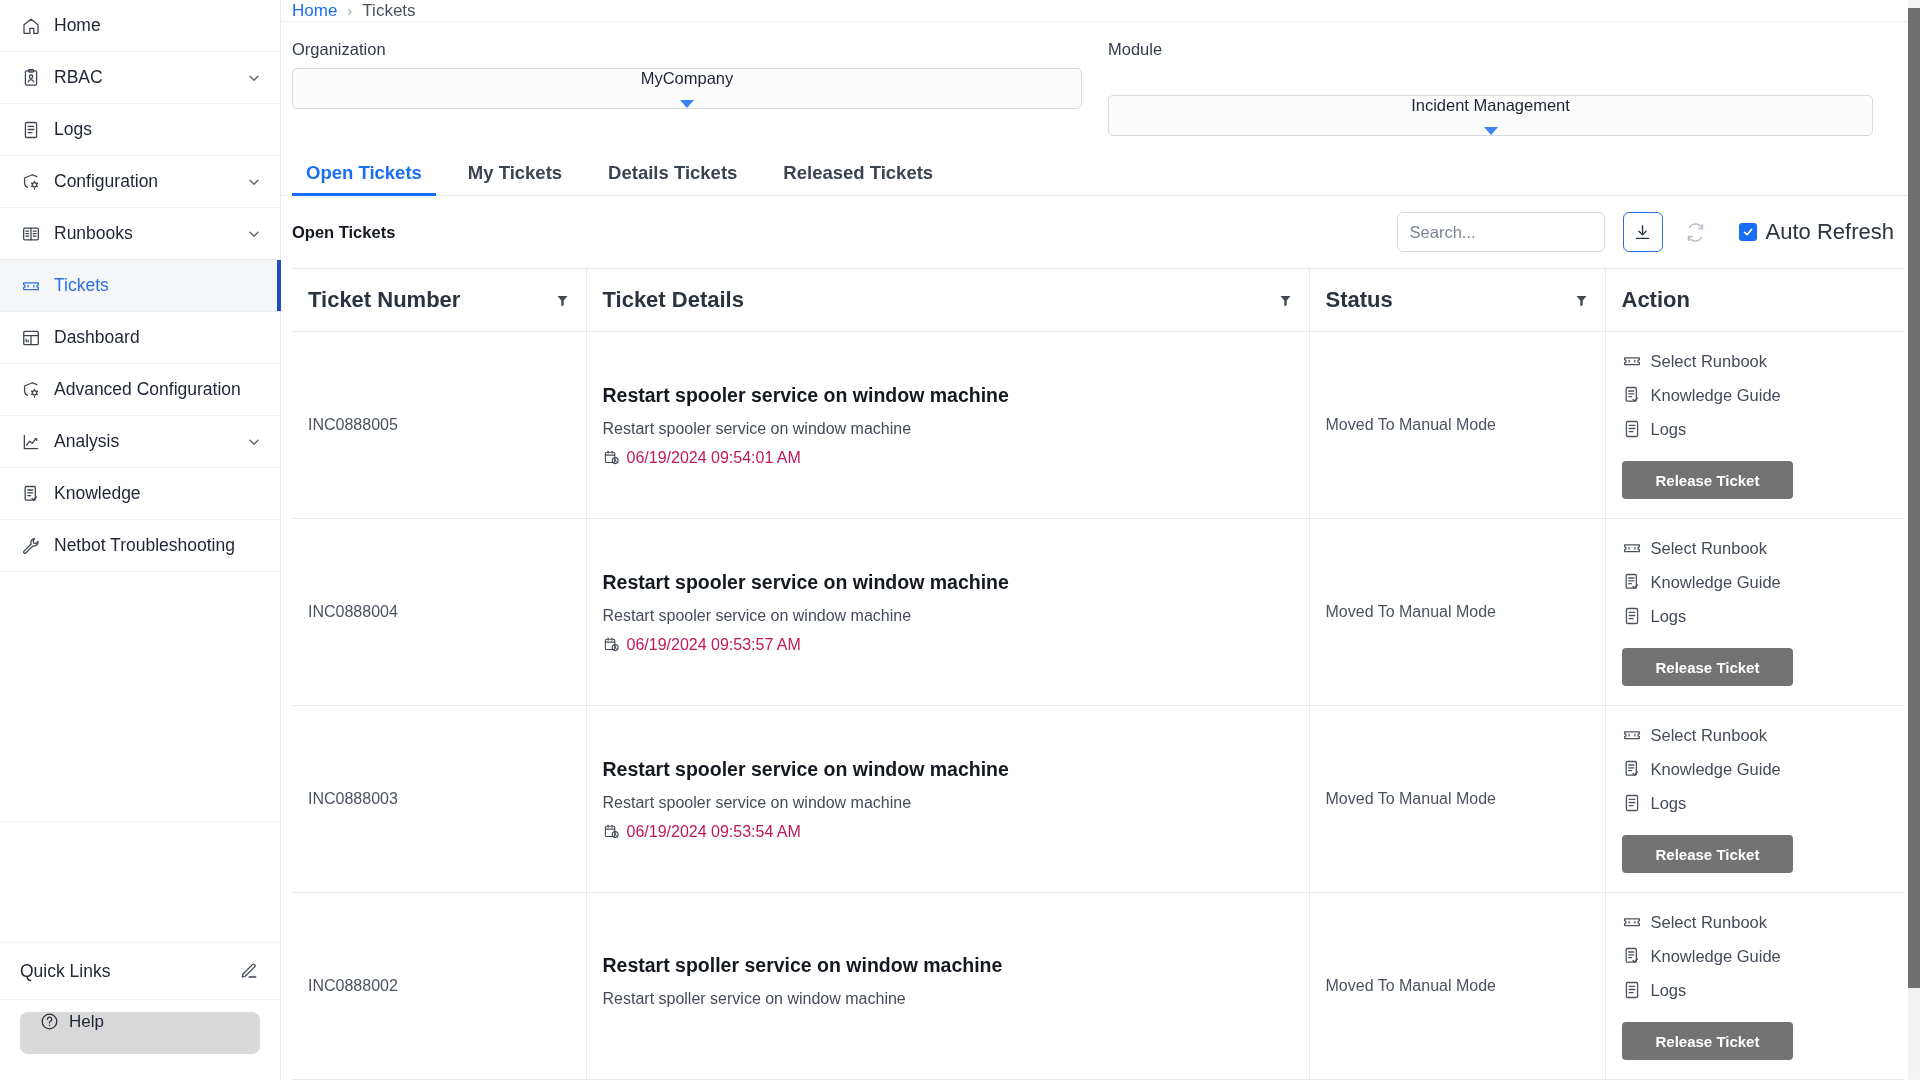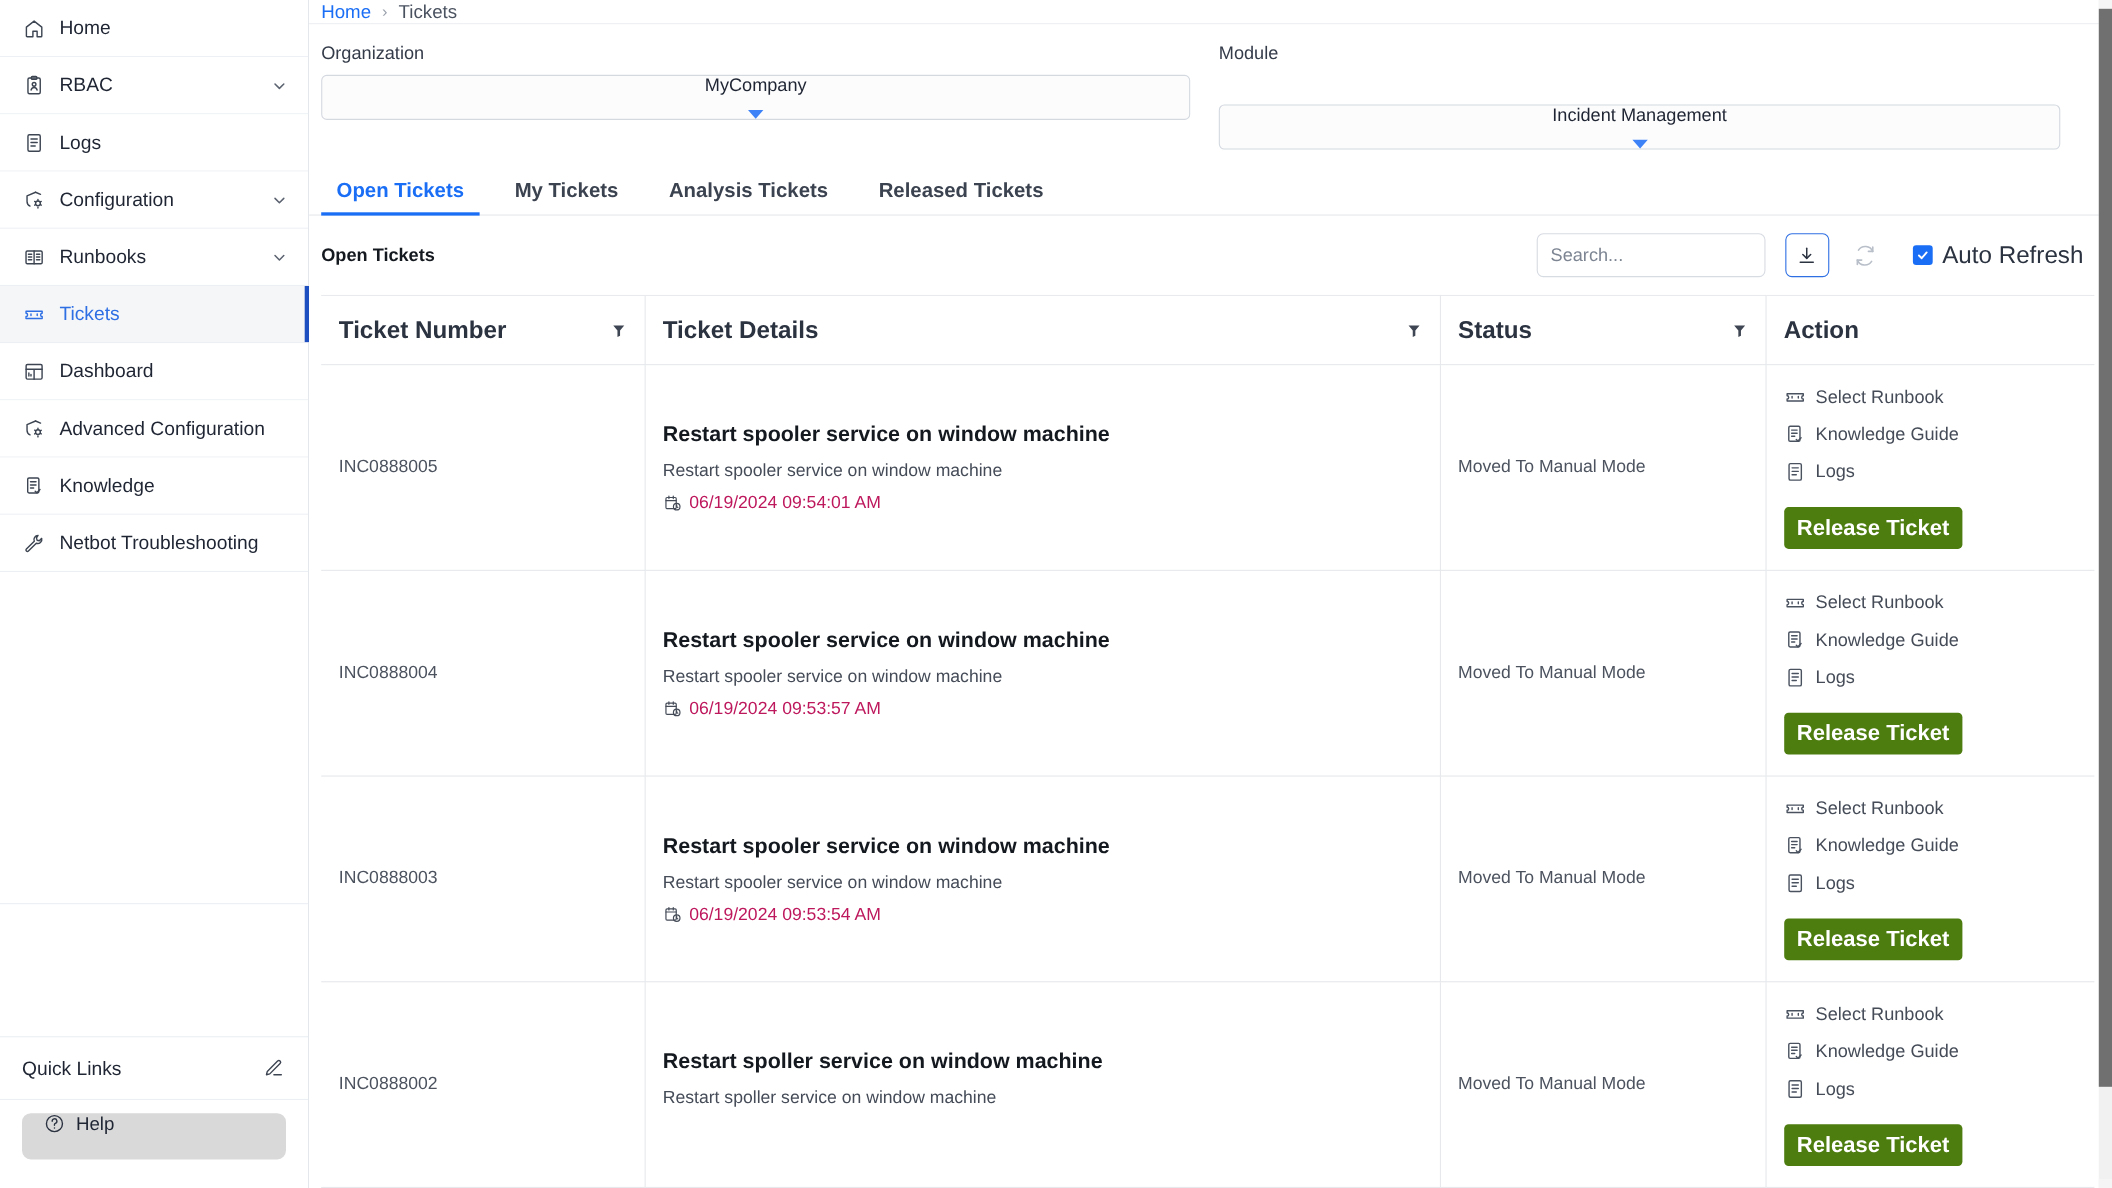--- a/index.html
+++ b/index.html
@@ -233,24 +233,24 @@
   .cell-status { font-size: 16px; color: #4c535f; }
   .cell-action { padding-top: 10px !important; padding-bottom: 10px !important; }
   .act-link {
     display: flex; align-items: center;
     font-size: 16.5px; color: #454c58;
     margin-bottom: 14px; cursor: pointer;
   }
   .act-link .ico { margin-right: 9px; display: inline-flex; color: #4a5260; flex: 0 0 20px; }
   .release-btn {
     margin-top: 8px;
-    background: #4d7c0f; color: #fff;
+    background: #737373; color: #fff;
     border: none; border-radius: 4px;
-    height: 38px; padding: 0 12px;
-    font-size: 20px; font-weight: bold;
+    height: 38px; padding: 0 34px;
+    font-size: 15px; font-weight: bold;
     font-family: inherit; cursor: pointer;
   }
 
   
   .page-scrollbar {
     position: absolute; right: 0; top: 0;
     width: 12px; height: 1080px;
     background: #f1f1f1;
   }
   .page-scrollbar .thumb {
@@ -357,20 +357,35 @@
         <div class="nav-item">
           <span class="ico">
             <svg width="20" height="20" viewBox="0 0 24 24" fill="none" stroke="currentColor" stroke-width="1.55" stroke-linecap="round" stroke-linejoin="round">
               <path d="M13.6 3.3 4.3 7.2v6.1c0 2.2 1.3 4.2 3.3 5.1"></path>
               <path d="M13.6 3.3 19 5.6"></path>
               <circle cx="16.2" cy="15.4" r="2.6"></circle>
               <path d="M16.2 11.2v1M16.2 19.6v1M12.6 13.3l.9.5M18.9 16.9l.9.5M12.6 17.4l.9-.5M18.9 13.9l.9-.5"></path>
             </svg>
           </span>
           <span class="label">Advanced Configuration</span>
+        </div>
+        <div class="nav-item">
+          <span class="ico">
+            <svg width="20" height="20" viewBox="0 0 24 24" fill="none" stroke="currentColor" stroke-width="1.55" stroke-linecap="round" stroke-linejoin="round">
+              <path d="M4 4v16h16"></path>
+              <path d="M6.8 15.6 10.4 11l3 2.6 4.3-5.4"></path>
+              <path d="M17 8.2h1.9v1.9"></path>
+            </svg>
+          </span>
+          <span class="label">Analysis</span>
+          <span class="chev">
+            <svg width="16" height="16" viewBox="0 0 24 24" fill="none" stroke="currentColor" stroke-width="2.1" stroke-linecap="round" stroke-linejoin="round">
+              <path d="M6 9.5 12 15.5 18 9.5"></path>
+            </svg>
+          </span>
         </div>
         <div class="nav-item">
           <span class="ico">
             <svg width="20" height="20" viewBox="0 0 24 24" fill="none" stroke="currentColor" stroke-width="1.55" stroke-linecap="round" stroke-linejoin="round">
               <rect x="5" y="3" width="12.2" height="16.4" rx="1.5"></rect>
               <path d="M8.1 7.2h6M8.1 10.6h6M8.1 14h3.4"></path>
               <path d="M13.2 17.4 15 19.2l3.4-3.6"></path>
             </svg>
           </span>
           <span class="label">Knowledge</span>
@@ -432,21 +447,21 @@
         <div class="select-box">
           <span class="val">Incident Management</span>
           <span class="caret"></span>
         </div>
       </div>
     </div>
 
     <div class="tabs" id="tabs-row">
         <div class="tab active">Open Tickets</div>
         <div class="tab">My Tickets</div>
-        <div class="tab">Analysis Tickets</div>
+        <div class="tab">Details Tickets</div>
         <div class="tab">Released Tickets</div>
       </div>
 
     <section class="panel">
       <div class="panel-head">
         <span class="panel-title">Open Tickets</span>
         <div class="panel-tools">
           <div class="search-wrap">
             <input class="search-input" type="text" placeholder="Search..." style="">
             <span class="search-icon">

